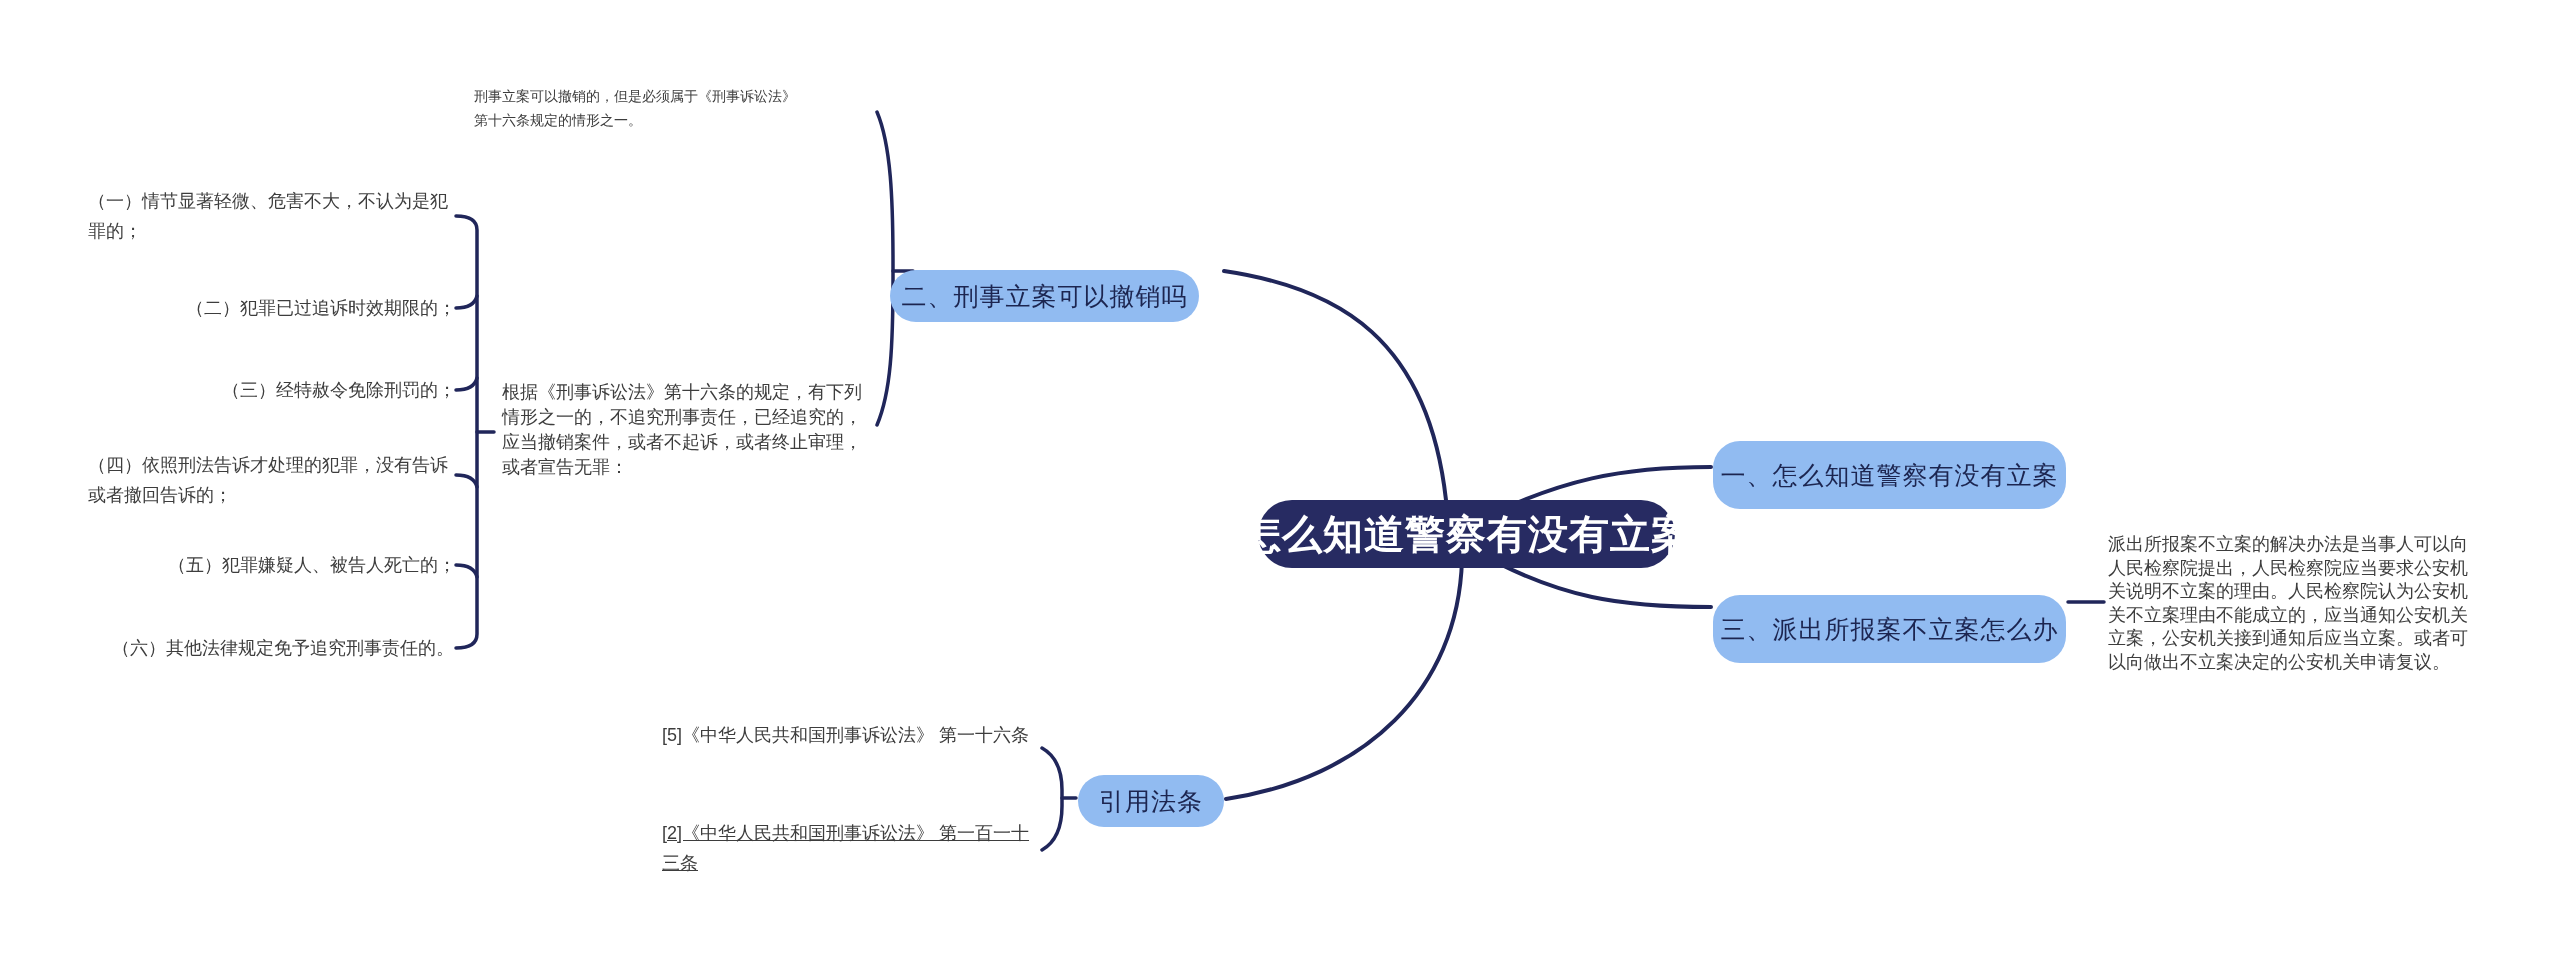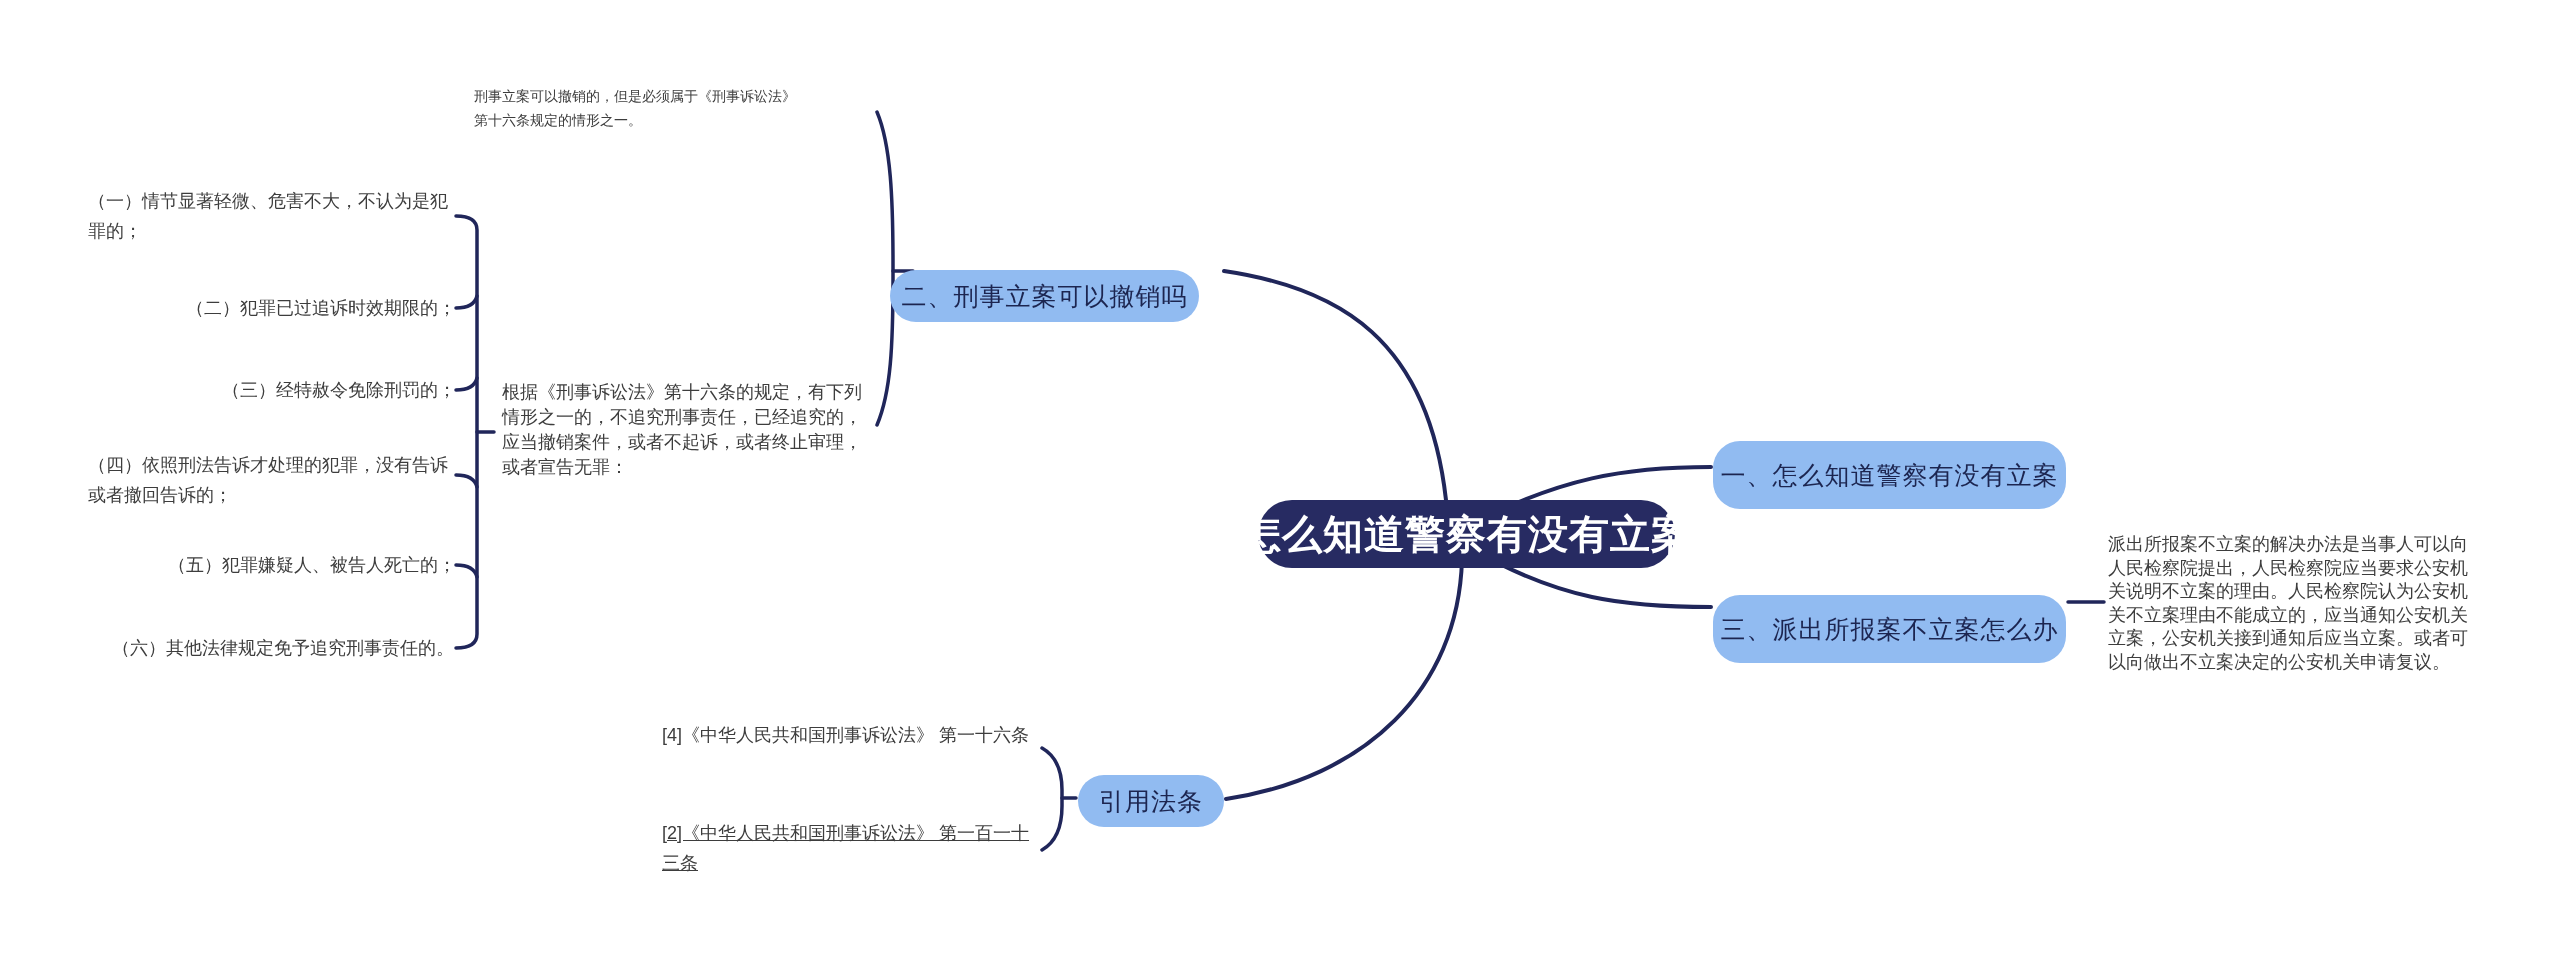--- a/index.html
+++ b/index.html
@@ -90,16 +90,16 @@
 
   <div class="case-item" style="left:88px;top:186px;width:368px;">（一）情节显著轻微、危害不大，不认为是犯罪的；</div>
   <div class="case-item single" style="left:186px;top:293px;">（二）犯罪已过追诉时效期限的；</div>
   <div class="case-item single" style="left:222px;top:375px;">（三）经特赦令免除刑罚的；</div>
   <div class="case-item" style="left:88px;top:450px;width:368px;">（四）依照刑法告诉才处理的犯罪，没有告诉或者撤回告诉的；</div>
   <div class="case-item single" style="left:168px;top:550px;">（五）犯罪嫌疑人、被告人死亡的；</div>
   <div class="case-item single" style="left:112px;top:633px;">（六）其他法律规定免予追究刑事责任的。</div>
 
   <div class="note tight" style="left:2108px;top:533px;width:366px;">派出所报案不立案的解决办法是当事人可以向人民检察院提出，人民检察院应当要求公安机关说明不立案的理由。人民检察院认为公安机关不立案理由不能成立的，应当通知公安机关立案，公安机关接到通知后应当立案。或者可以向做出不立案决定的公安机关申请复议。</div>
 
-  <div class="citation" style="left:662px;top:720px;">[4]《中华人民共和国刑事诉讼法》 第一十六条</div>
+  <div class="citation" style="left:662px;top:720px;">[5]《中华人民共和国刑事诉讼法》 第一十六条</div>
   <div class="citation" style="left:662px;top:818px;text-decoration:underline;">[2]《中华人民共和国刑事诉讼法》 第一百一十三条</div>
 
 </div>
 
 </body></html>

